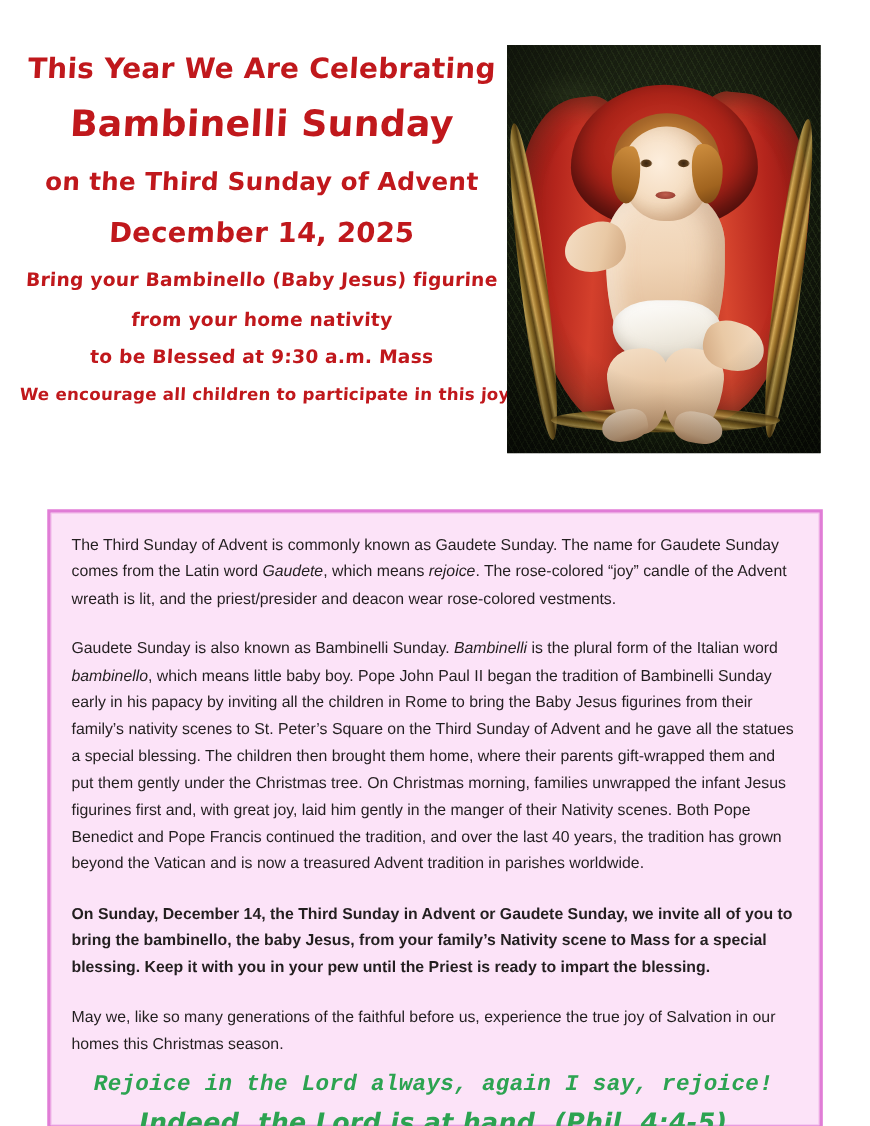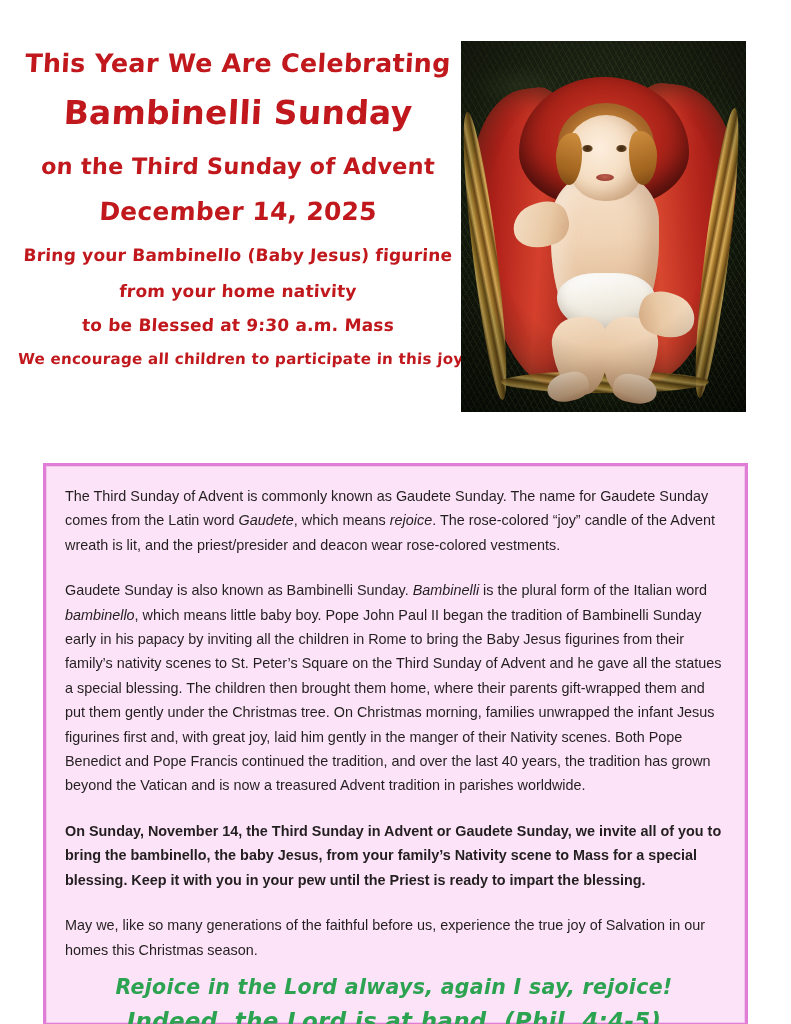--- a/index.html
+++ b/index.html
@@ -285,20 +285,21 @@
     font-weight: bold;
     font-style: italic;
     text-align: center;
     white-space: nowrap;
     letter-spacing: 0.3px;
   }
   #scripture-1 {
     font-size: 20.5px;
     line-height: 34px;
     margin-top: 8px;
+    font-family: Liberation Mono, monospace;
   }
   #scripture-2 {
     font-size: 23px;
     line-height: 34px;
   }
 </style>
 </head>
 <body>
 
 <div id="header">
@@ -347,21 +348,21 @@
   <div id="box-inner">
 
     <p class="para" id="para-1">
       <span>The Third Sunday of Advent is commonly known as Gaudete Sunday. The name for Gaudete Sunday comes from the Latin word </span><em>Gaudete</em><span>, which means </span><em>rejoice</em><span>. The rose-colored “joy” candle of the Advent wreath is lit, and the priest/presider and deacon wear rose-colored vestments.</span>
     </p>
 
     <p class="para" id="para-2">
       <span>Gaudete Sunday is also known as Bambinelli Sunday. </span><em>Bambinelli</em><span> is the plural form of the Italian word </span><em>bambinello</em><span>, which means little baby boy. Pope John Paul II began the tradition of Bambinelli Sunday early in his papacy by inviting all the children in Rome to bring the Baby Jesus figurines from their family’s nativity scenes to St. Peter’s Square on the Third Sunday of Advent and he gave all the statues a special blessing. The children then brought them home, where their parents gift-wrapped them and put them gently under the Christmas tree. On Christmas morning, families unwrapped the infant Jesus figurines first and, with great joy, laid him gently in the manger of their Nativity scenes. Both Pope Benedict and Pope Francis continued the tradition, and over the last 40 years, the tradition has grown beyond the Vatican and is now a treasured Advent tradition in parishes worldwide.</span>
     </p>
 
-    <p class="para bold" id="para-3">On Sunday, November 14, the Third Sunday in Advent or Gaudete Sunday, we invite all of you to bring the bambinello, the baby Jesus, from your family’s Nativity scene to Mass for a special blessing. Keep it with you in your pew until the Priest is ready to impart the blessing.</p>
+    <p class="para bold" id="para-3">On Sunday, December 14, the Third Sunday in Advent or Gaudete Sunday, we invite all of you to bring the bambinello, the baby Jesus, from your family’s Nativity scene to Mass for a special blessing. Keep it with you in your pew until the Priest is ready to impart the blessing.</p>
 
     <p class="para" id="para-4">May we, like so many generations of the faithful before us, experience the true joy of Salvation in our homes this Christmas season.</p>
 
     <div class="scripture" id="scripture-1">Rejoice in the Lord always,  again I say,  rejoice!</div>
     <div class="scripture" id="scripture-2">Indeed,  the Lord is at hand. (Phil. 4:4-5)</div>
 
   </div>
 </div>
 
 </body></html>

